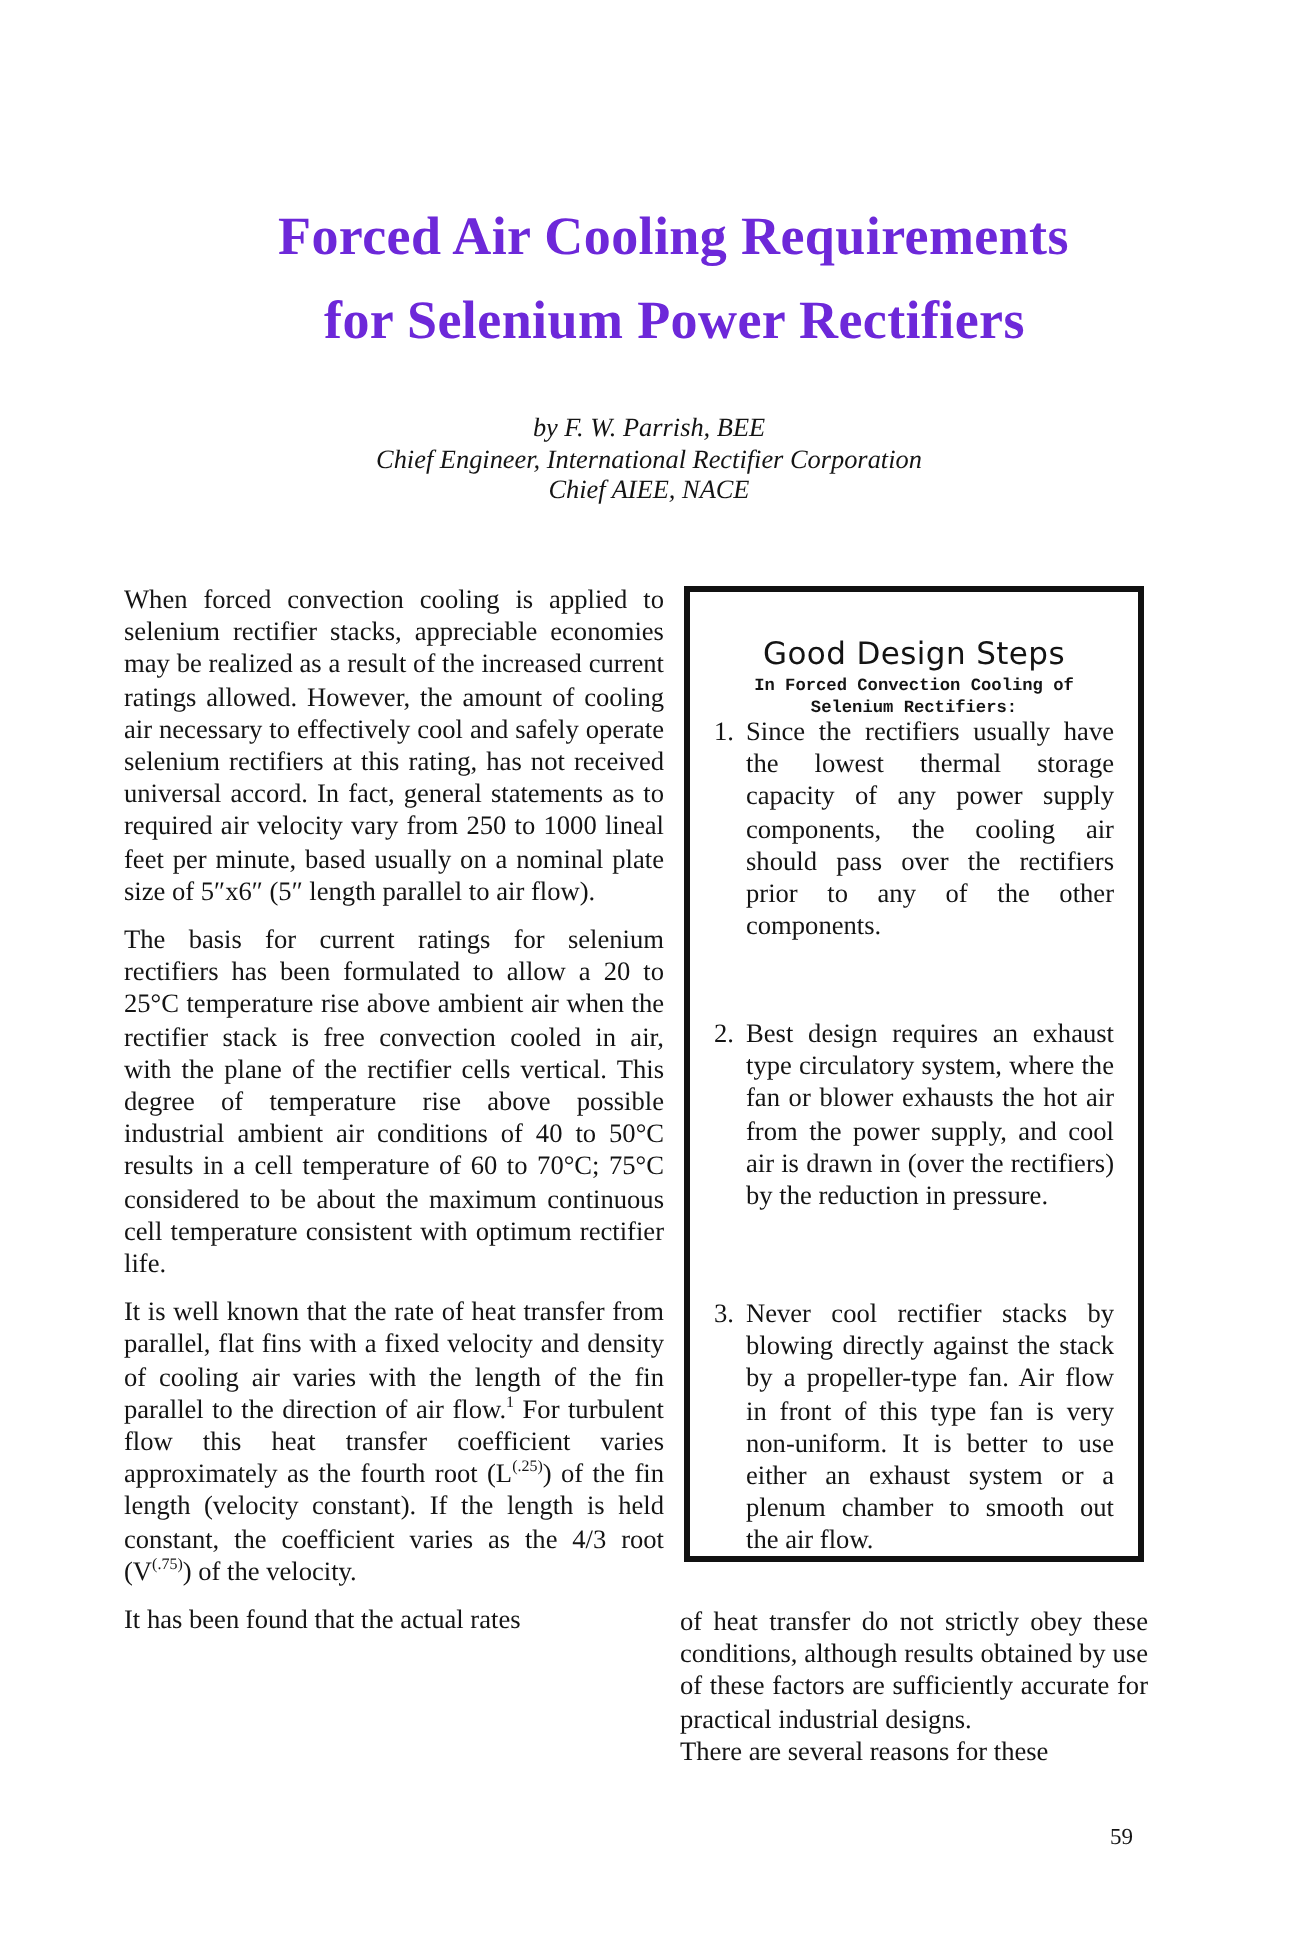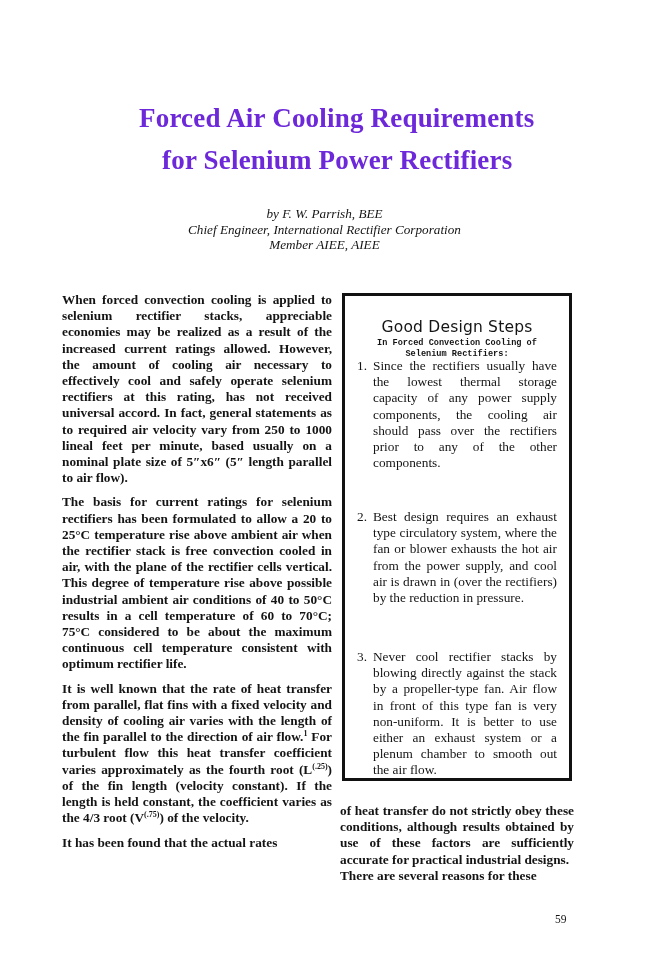--- a/index.html
+++ b/index.html
@@ -4,21 +4,21 @@
 <style>
   html, body { margin:0; padding:0; background:#ffffff; }
   body { width:649px; height:967px; position:relative; overflow:hidden; color:#141414;
          font-family:"Liberation Serif","DejaVu Serif",serif; }
   .title { position:absolute; font-weight:bold; font-size:27px; letter-spacing:0.2px; white-space:nowrap; color:#6d28d9; }
   #t1 { left:139px; top:103px; }
   #t2 { left:146px; top:145px;margin-left:16px; }
   .byline { position:absolute; left:0; width:649px; top:206px; text-align:center; font-style:italic;
             font-size:13.2px; line-height:15.5px; }
   .col { position:absolute; font-size:13.3px; line-height:16.2px; text-align:justify; }
-  .col p { margin:0 0 8px 0; hyphens:manual;font-weight:bold; }
+  .col p { margin:0 0 8px 0; hyphens:manual; }
   #left { left:62px; top:292px; width:270px; }
   #right-bottom { left:340px; top:803px; width:234px; }
   #right-bottom p { margin:0; }
   sup { font-size:8px; line-height:0; vertical-align:super; }
   .box { position:absolute; left:342px; top:293px; width:224px; height:482px;
          border:3px solid #111; border-right-width:3px; box-sizing:content-box; }
   .box-title { margin-top:22px; text-align:center; font-family:"DejaVu Sans","Liberation Sans",sans-serif;
                font-weight:normal; font-size:15.5px; letter-spacing:0.2px; }
   .box-sub { text-align:center; font-family:Liberation Mono, monospace; font-weight:bold;
              font-size:8.6px; line-height:11px; margin-top:2px; }
@@ -33,21 +33,21 @@
 </style>
 </head>
 <body>
 
 <div class="title" id="t1">Forced Air Cooling Requirements</div>
 <div class="title" id="t2">for Selenium Power Rectifiers</div>
 
 <div class="byline">
   <div>by F. W. Parrish, BEE</div>
   <div>Chief Engineer, International Rectifier Corporation</div>
-  <div>Member AIEE, AIEE</div>
+  <div>Chief AIEE, NACE</div>
 </div>
 
 <div class="col" id="left">
   <p>When forced convection cooling is ap­plied to selenium rectifier stacks, appre­ciable economies may be realized as a result of the increased current ratings allowed. However, the amount of cool­ing air necessary to effectively cool and safely operate selenium rectifiers at this rating, has not received universal ac­cord. In fact, general statements as to required air velocity vary from 250 to 1000 lineal feet per minute, based usually on a nominal plate size of 5″x6″ (5″ length parallel to air flow).</p>
   <p>The basis for current ratings for sele­nium rectifiers has been formulated to allow a 20 to 25°C temperature rise above ambient air when the rectifier stack is free convection cooled in air, with the plane of the rectifier cells vertical. This degree of temperature rise above possible industrial ambient air conditions of 40 to 50°C results in a cell temperature of 60 to 70°C; 75°C considered to be about the maximum continuous cell temperature consistent with optimum rectifier life.</p>
   <p><span>It is well known that the rate of heat transfer from parallel, flat fins with a fixed velocity and density of cooling air varies with the length of the fin parallel to the direction of air flow.</span><sup>1</sup><span> For turbulent flow this heat trans­fer coefficient varies approximately as the fourth root (L</span><sup>(.25)</sup><span>) of the fin length (velocity constant). If the length is held constant, the coefficient varies as the 4/3 root (V</span><sup>(.75)</sup><span>) of the velocity.</span></p>
   <p style="margin:0;">It has been found that the actual rates</p>
 </div>
 
 <div class="box">

